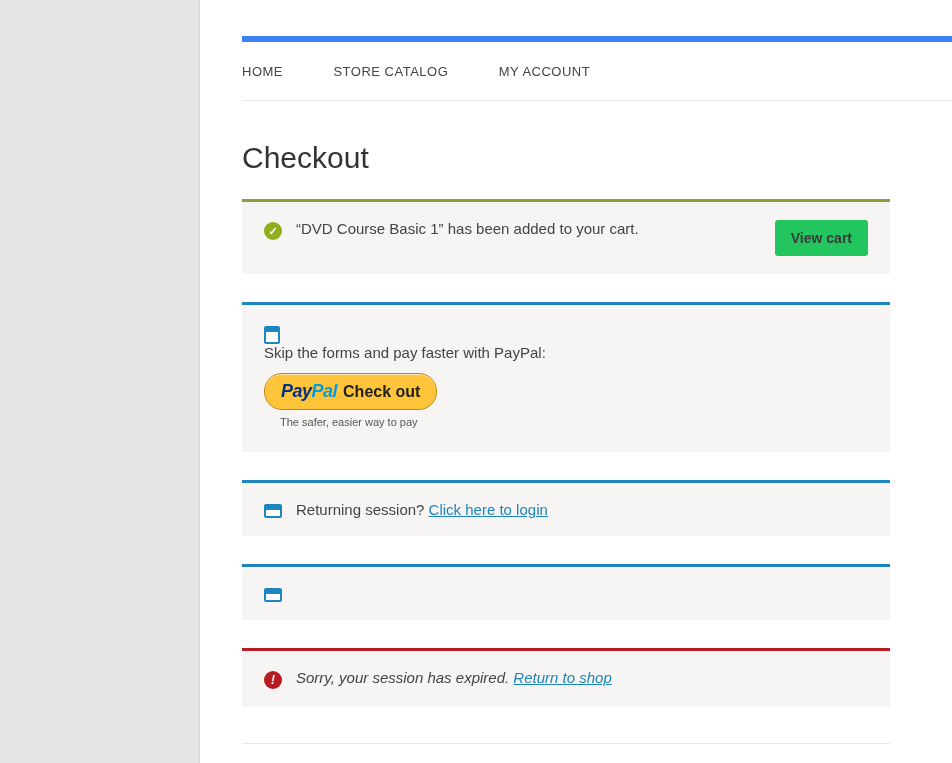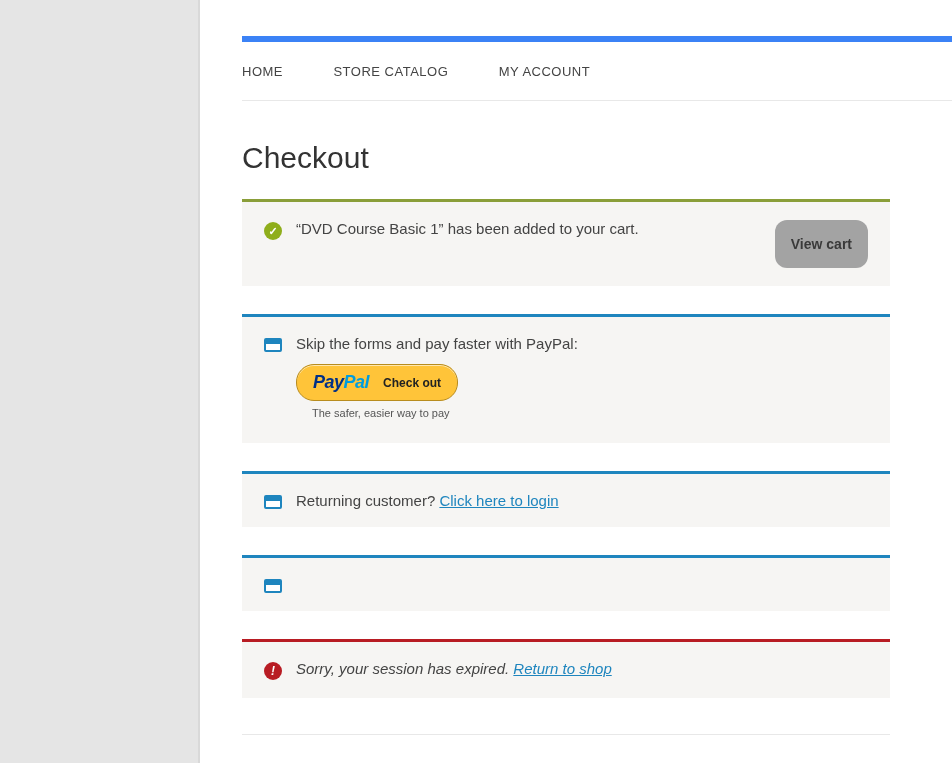--- a/index.html
+++ b/index.html
@@ -91,26 +91,26 @@
     top: 0; left: 0; right: 0;
     height: 4px;
     background: #1e85be;
   }
   .msg .body { flex: 1; }
   .msg a.inline {
     color: #1e85be;
     text-decoration: underline;
   }
   .view-cart-btn {
-    background: #a3a3a3;
+    background: #22c55e;
     color: #3a3a3a;
     font-weight: 700;
     font-size: 14px;
-    padding: 16px 16px;
-    border-radius: 12px;
+    padding: 10px 16px;
+    border-radius: 3px;
     border: none;
     cursor: pointer;
     margin-left: auto;
     align-self: center;
   }
   .paypal-block { margin-top: 12px; }
   .paypal-btn {
     display: inline-flex;
     align-items: center;
     background: #ffc439;
@@ -123,39 +123,39 @@
   .pp-logo {
     font-style: italic;
     font-weight: 800;
     font-size: 18px;
     letter-spacing: -0.5px;
   }
   .pp-logo .pp-p1 { color: #003087; }
   .pp-logo .pp-p2 { color: #009cde; }
   .pp-checkout {
     font-family: Arial, sans-serif;
-    font-size: 12px;
+    font-size: 16px;
     font-weight: 700;
     color: #222;
-    margin-left: 14px;
+    margin-left: 6px;
   }
   .pp-tagline {
     font-size: 11px;
     color: #555;
     margin-top: 6px;
     margin-left: 16px;
   }
   .footer-rule {
     width: 648px;
     max-width: 100%;
     border: none;
     border-top: 1px solid #e8e8e8;
     margin-top: 36px;
   }
-  .msg.paypal { padding-bottom: 24px; }
+  .msg.paypal { padding-bottom: 24px; flex-direction: column; }
 </style>
 </head>
 <body>
 
 <div class="page-wrap">
   <div class="left-gutter"></div>
   <div class="content">
     <nav class="nav">
       <a href="#">HOME</a>
       <a href="#">STORE CATALOG</a>
@@ -180,21 +180,21 @@
             <span class="pp-checkout">Check out</span>
           </div>
           <div class="pp-tagline">The safer, easier way to pay</div>
         </div>
       </div>
     </div>
 
     <div class="msg info">
       <span class="icon calendar"></span>
       <div class="body">
-        <span>Returning customer? </span><a href="#" class="inline">Click here to login</a>
+        <span>Returning session? </span><a href="#" class="inline">Click here to login</a>
       </div>
     </div>
 
     <div class="msg info">
       <span class="icon calendar"></span>
     </div>
 
     <div class="msg error">
       <span class="icon excl"></span>
       <div class="body">

